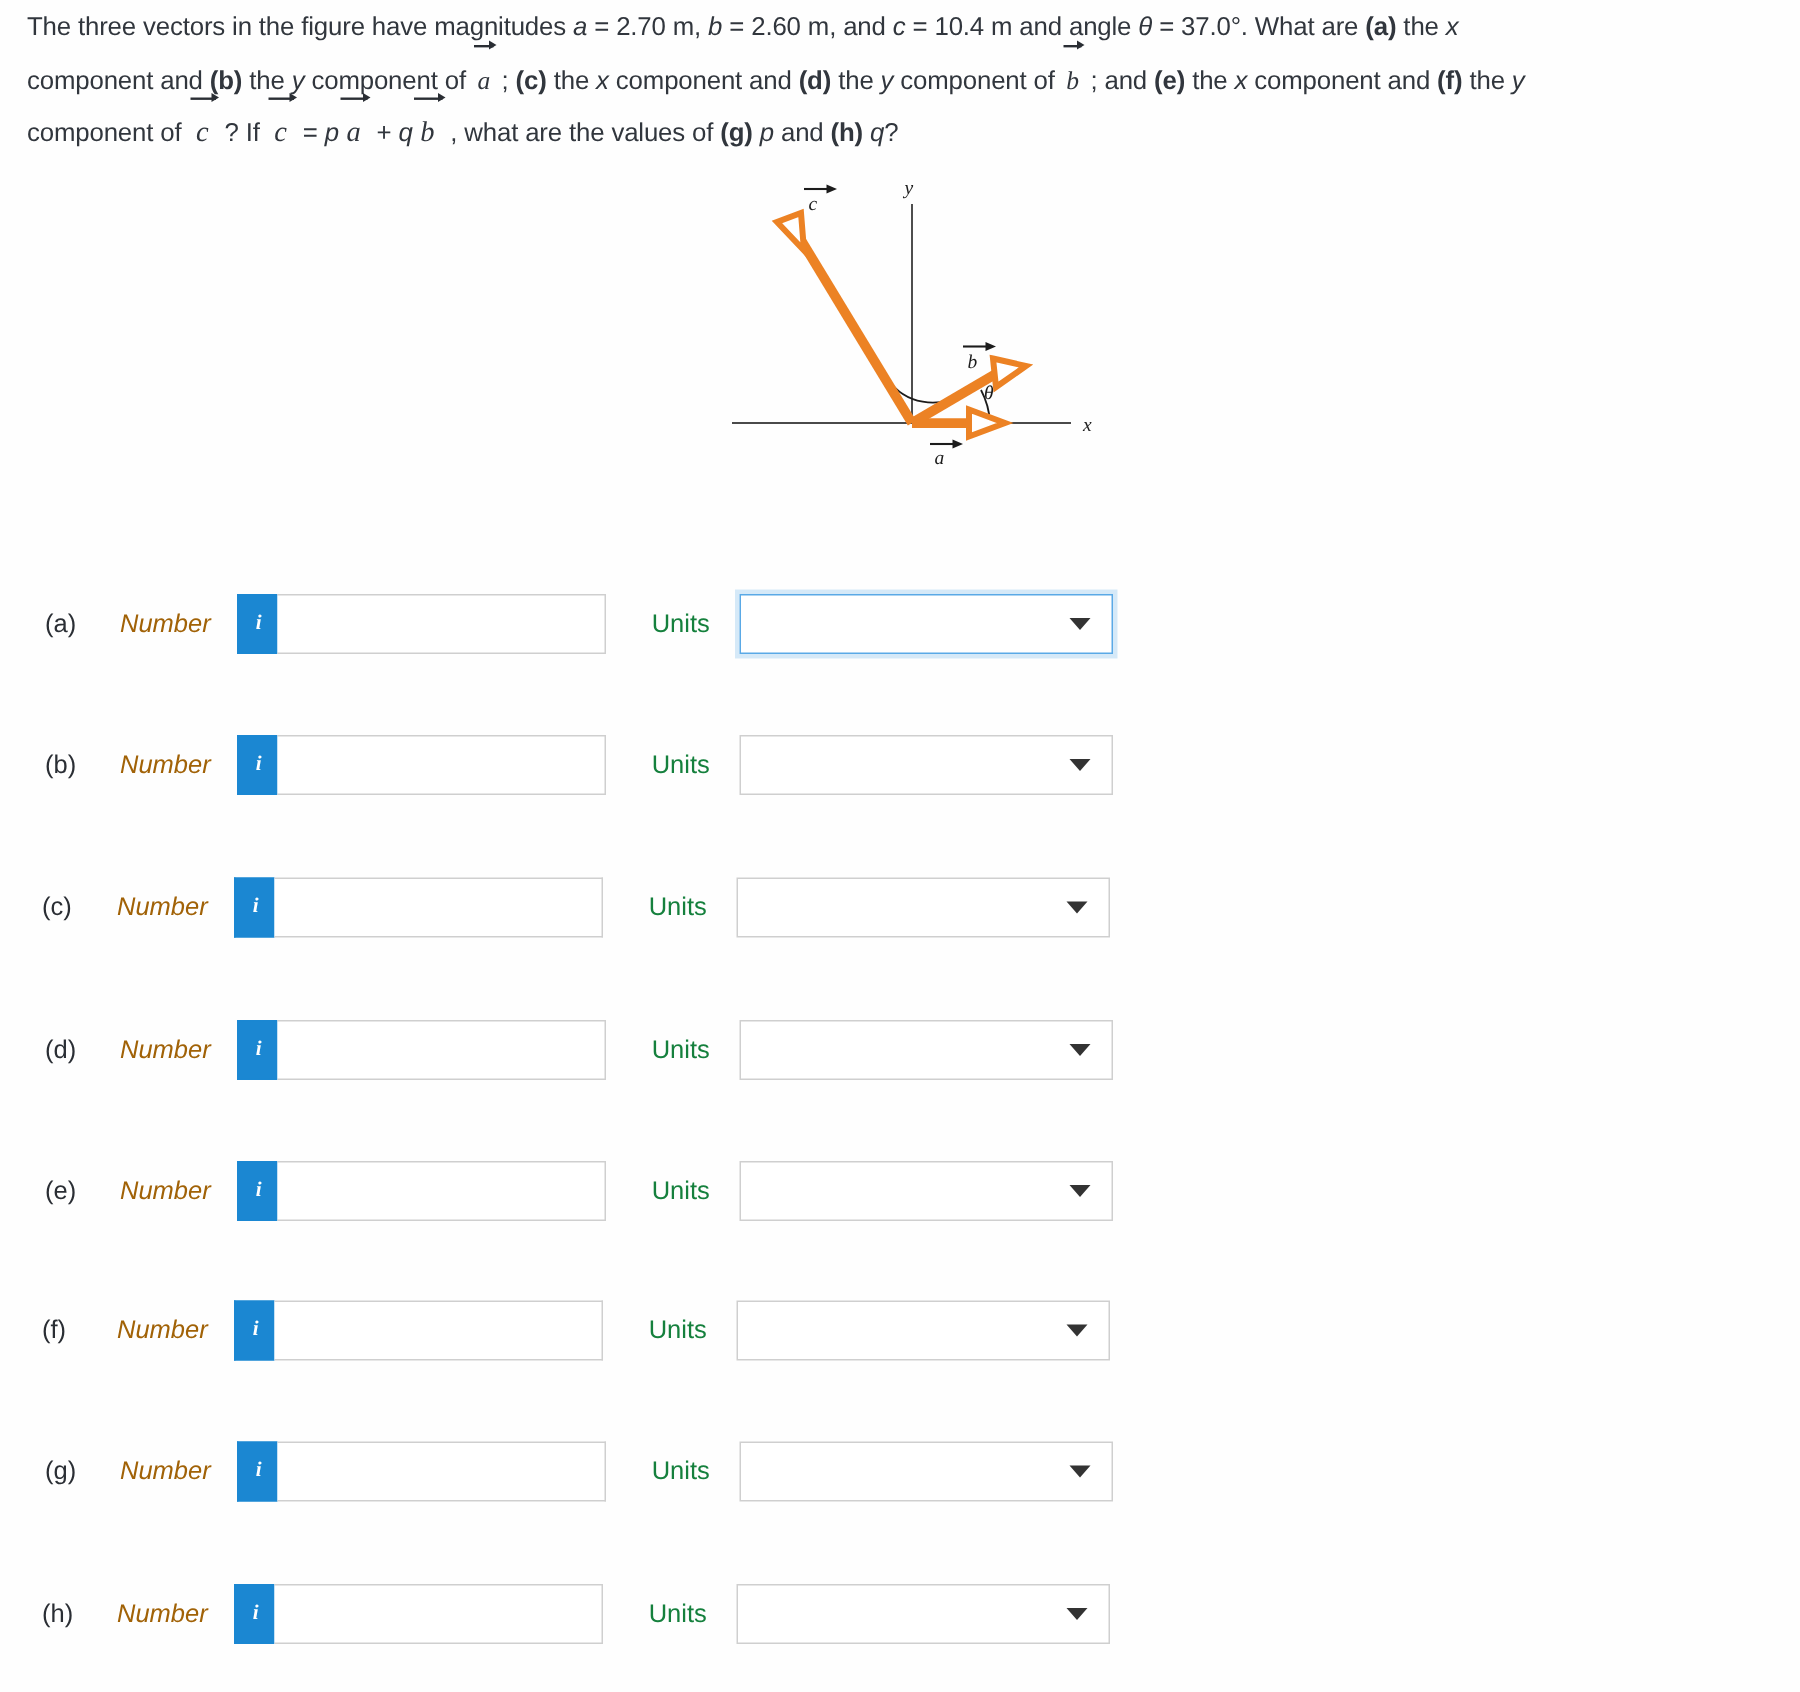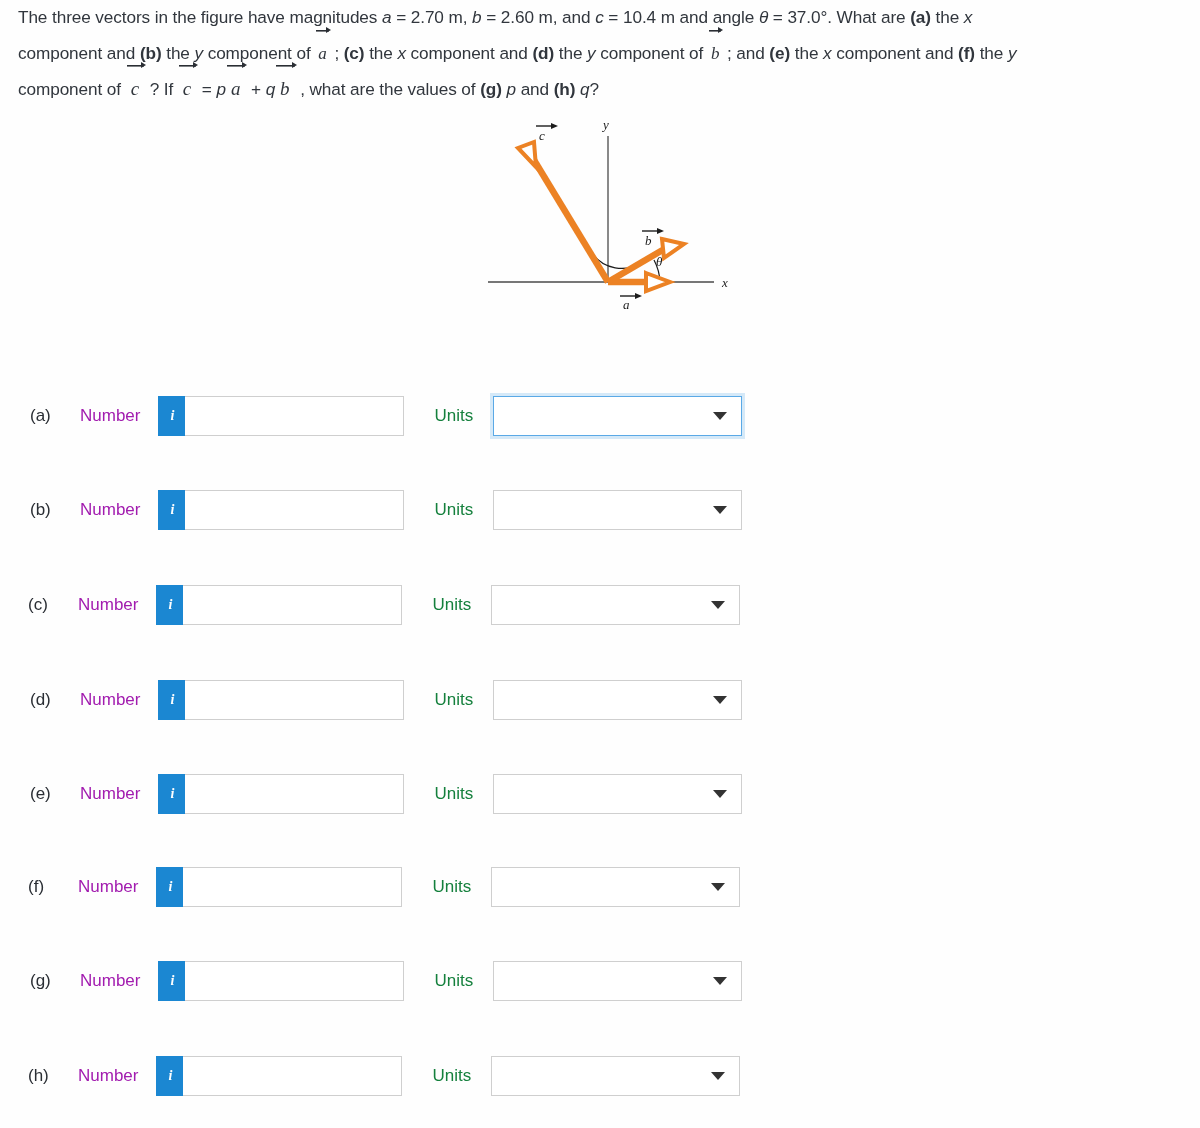--- a/index.html
+++ b/index.html
@@ -47,22 +47,23 @@
   
   .rows{position:absolute;left:0;top:0;width:1200px;}
   .row{
     position:absolute;height:46px;display:flex;align-items:center;
   }
   .rlabel{
     font-size:17px;color:#2a2e34;width:40px;text-align:left;
     font-family:"Liberation Sans",sans-serif;
   }
   .rnumber{
-    font-size:17px;color:#a21caf;margin-left:10px;margin-right:18px;
+    font-size:17px;color:#a16207;margin-left:10px;margin-right:18px;
     white-space:nowrap;
+    font-style:italic;
   }
   .infobtn{
     width:27px;height:40px;background:#1b87d2;color:#ffffff;
     font-size:14px;font-weight:bold;font-style:italic;
     font-family:"Liberation Serif",serif;
     display:flex;align-items:center;justify-content:center;
     border:1px solid #1b87d2;border-right:none;box-sizing:border-box;
     flex:0 0 auto;
   }
   .numinput{

